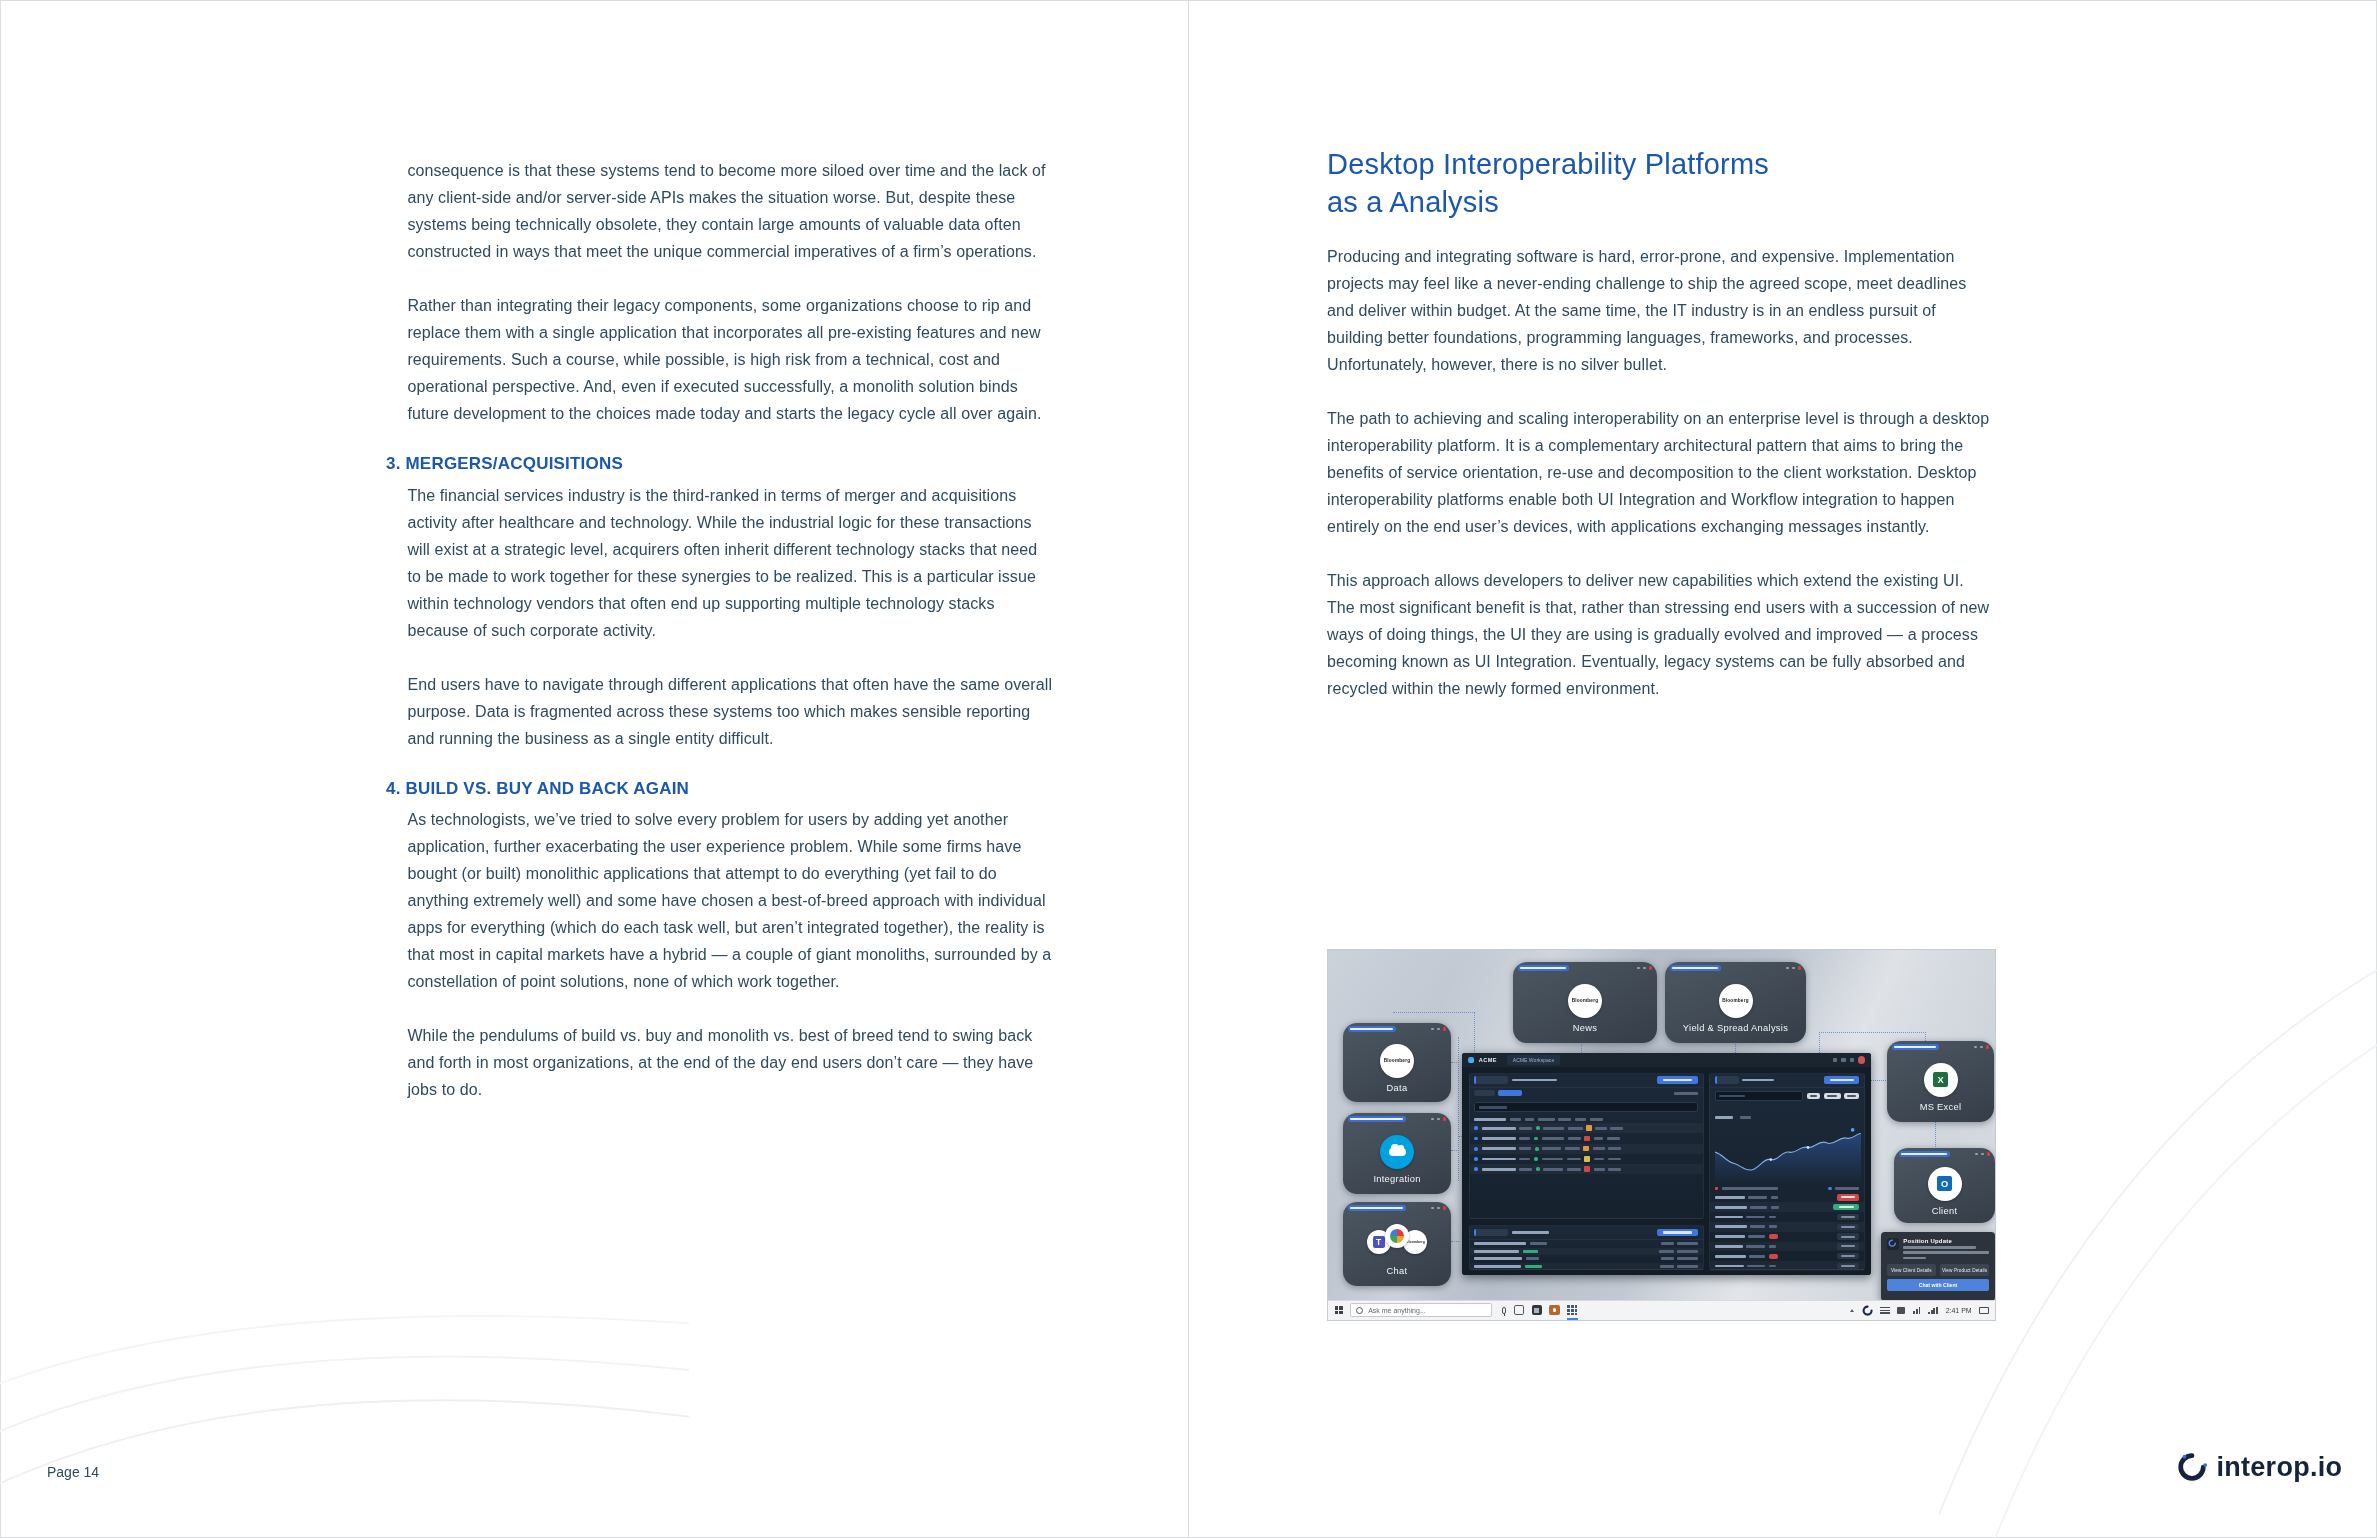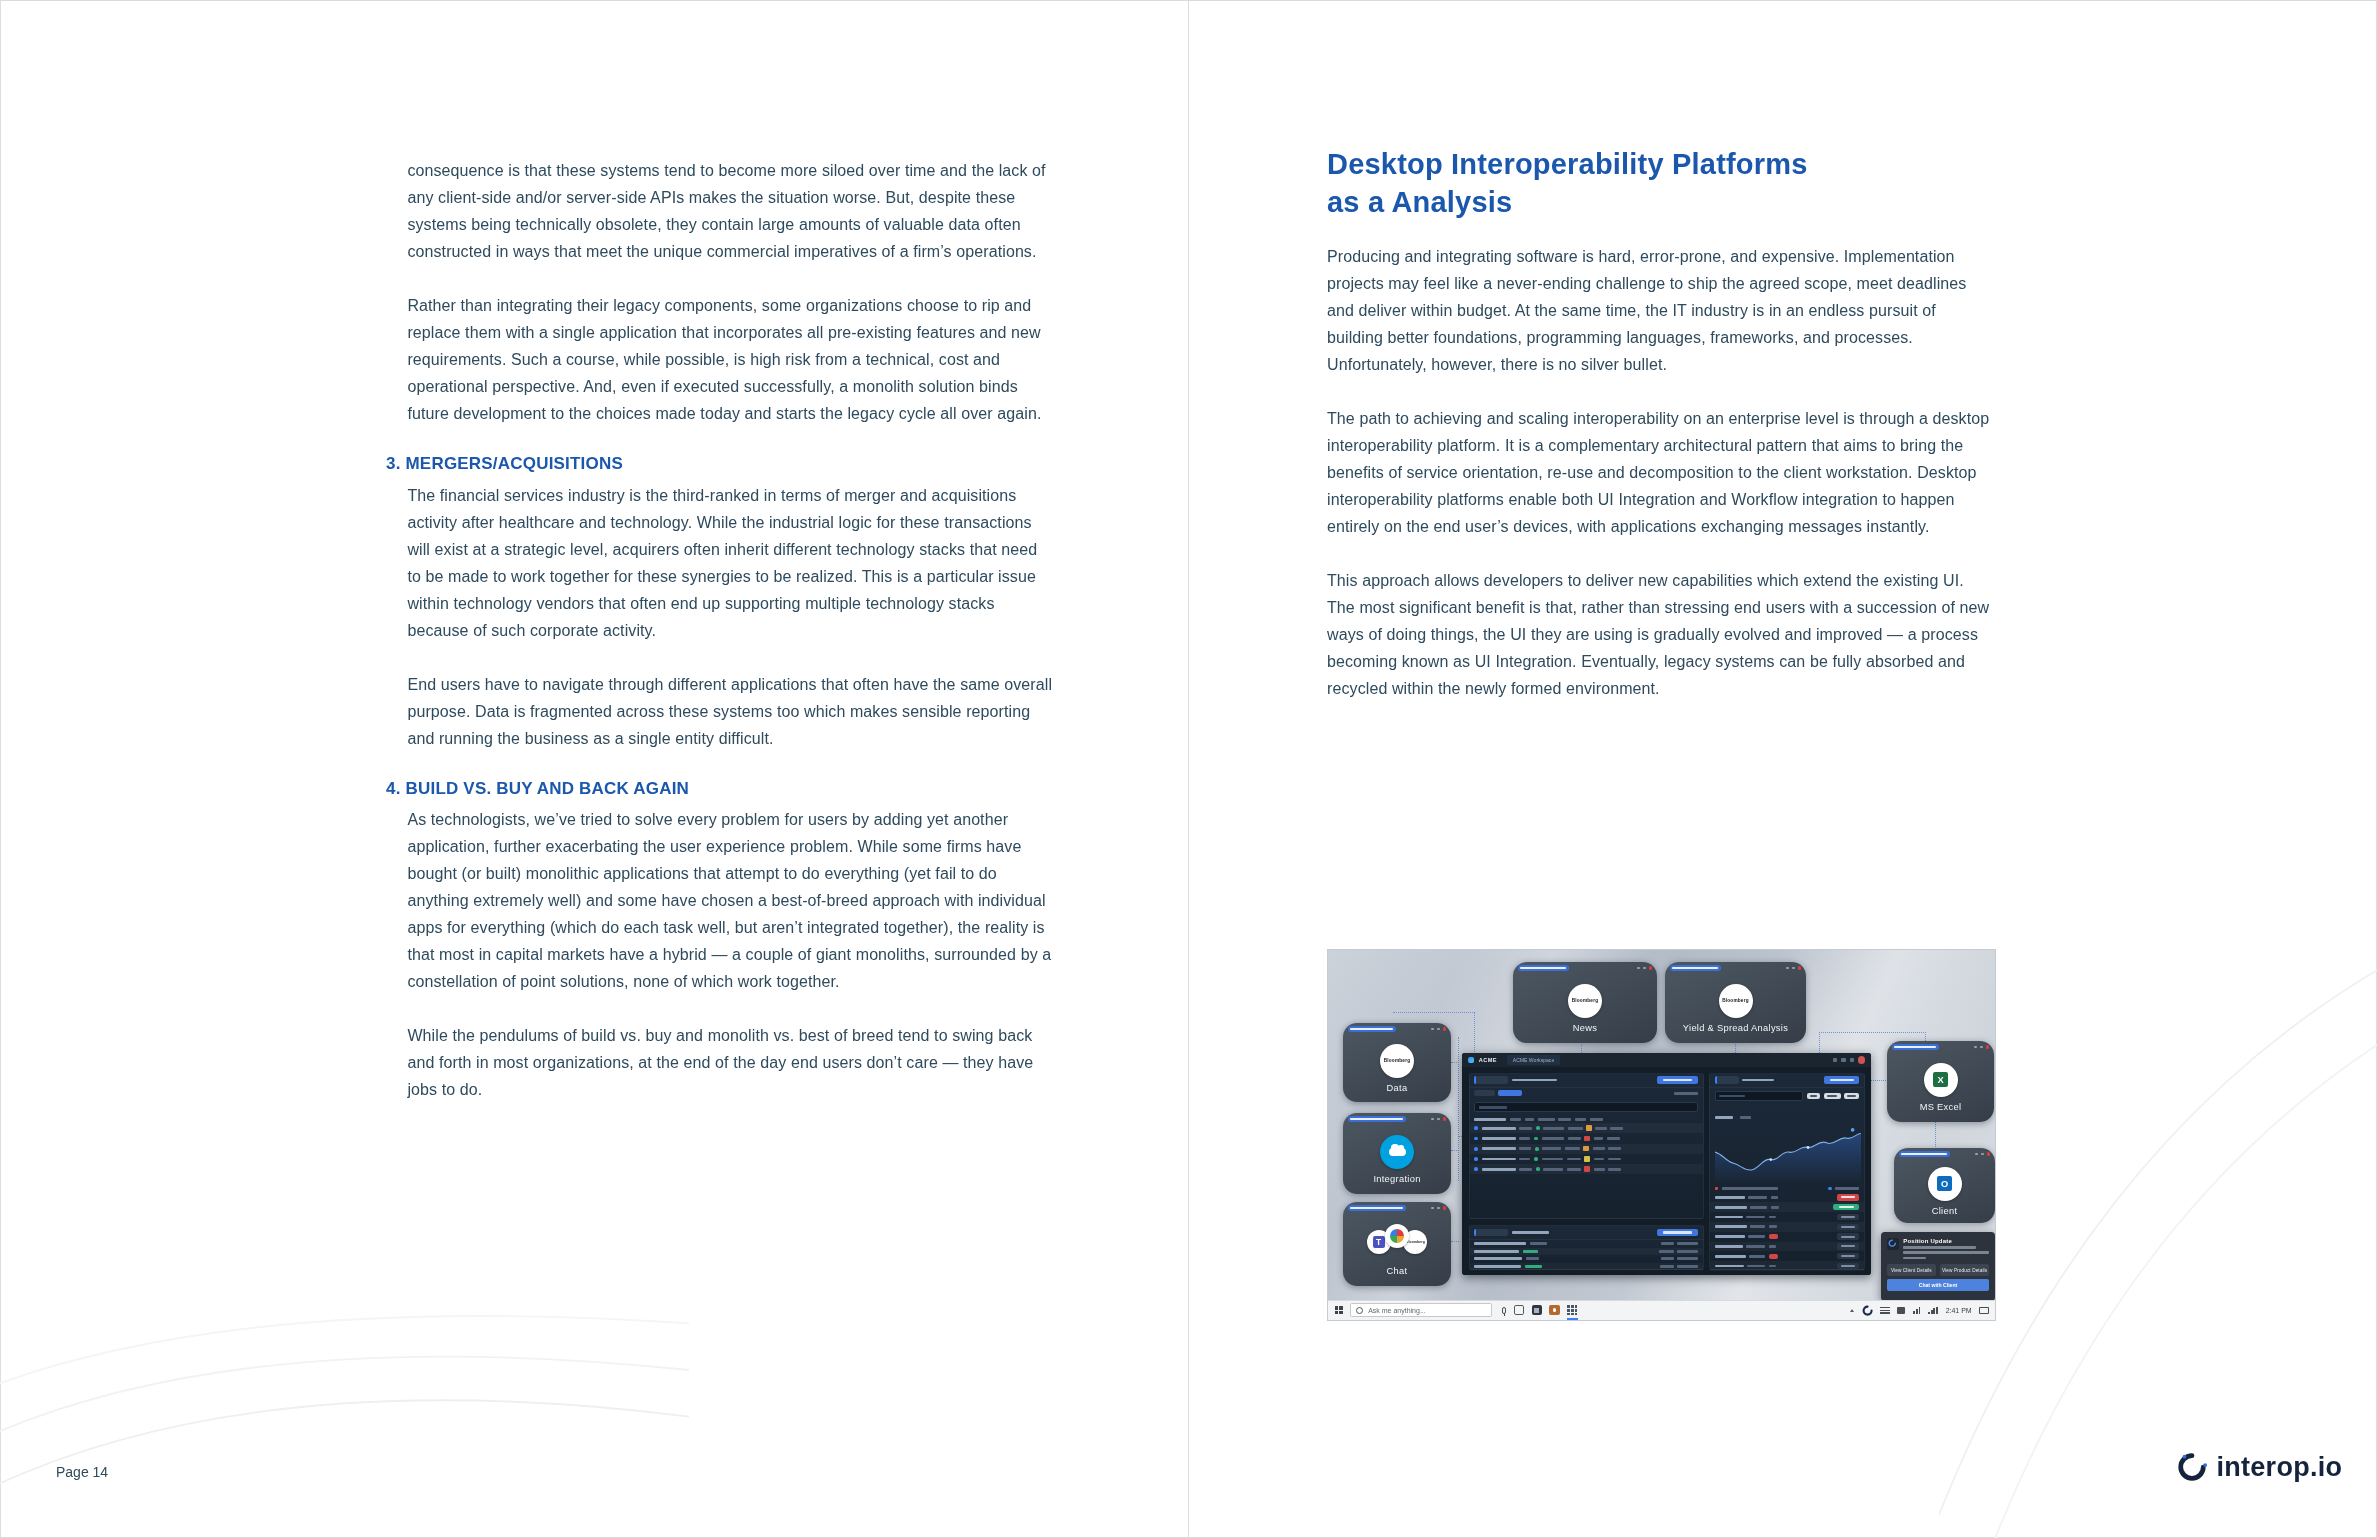--- a/index.html
+++ b/index.html
@@ -9,22 +9,22 @@
     box-shadow:inset 0 0 0 0.9px #d9dcdf;
   }
   .divider{position:absolute;left:1188px;top:0;width:0.9px;height:1538px;background:#dadde0;}
   .waves{position:absolute;pointer-events:none;}
   
   .leftcol{position:absolute;left:386px;top:157px;width:667px;}
   .rightcol{position:absolute;left:1327px;top:145px;width:667px;}
   .para{font-size:16px;line-height:27px;letter-spacing:0.1px;margin:0 0 27px 0;}
   .leftcol .para{padding-left:21.4px;}
   .sechead{color:#1a57ad;font-weight:bold;font-size:17px;letter-spacing:0.2px;margin:13px 0 7.5px 0;}
-  .doctitle{color:#1a57ad;font-weight:bold;font-size:29px;line-height:38px;letter-spacing:0.2px;margin:0 0 22.4px 0;}
-  .pagenum{position:absolute;left:56px;top:1464px;font-size:14px;color:#2e4a5d;}
+  .doctitle{color:#1a57ad;font-weight:normal;font-size:29px;line-height:38px;letter-spacing:0.2px;margin:0 0 22.4px 0;}
+  .pagenum{position:absolute;left:47px;top:1464px;font-size:14px;color:#2e4a5d;}
   
   .brand{position:absolute;left:2176px;top:1451px;display:flex;align-items:center;gap:8.4px;}
   .brand .btxt{font-size:27px;font-weight:bold;color:#15233d;letter-spacing:0.3px;}
   
   .shot{position:absolute;left:1327px;top:949px;width:667px;height:370px;overflow:hidden;
     background:linear-gradient(125deg,#ccd2da 0%,#b3bbc7 38%,#c3cad3 60%,#dde1e6 100%);
     border:0.9px solid #c6cbd2;}
   .shot::before{content:"";position:absolute;inset:0;
     background:linear-gradient(115deg,rgba(255,255,255,0) 54%,rgba(255,255,255,.45) 68%,rgba(255,255,255,0) 84%),
                linear-gradient(115deg,rgba(255,255,255,0) 16%,rgba(255,255,255,.30) 27%,rgba(255,255,255,0) 38%);}

